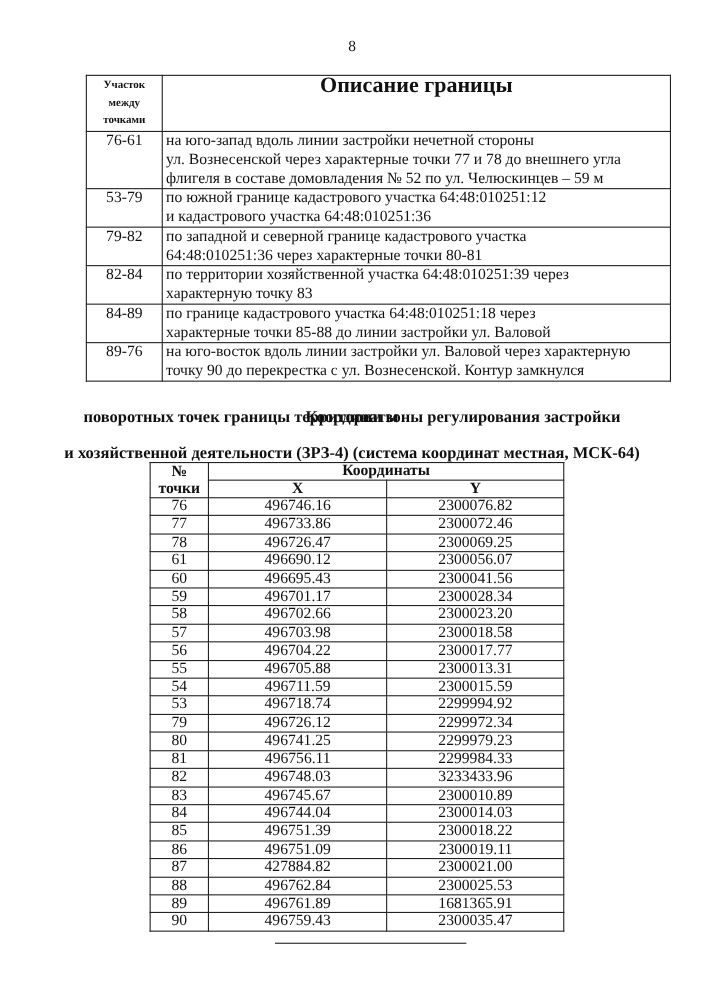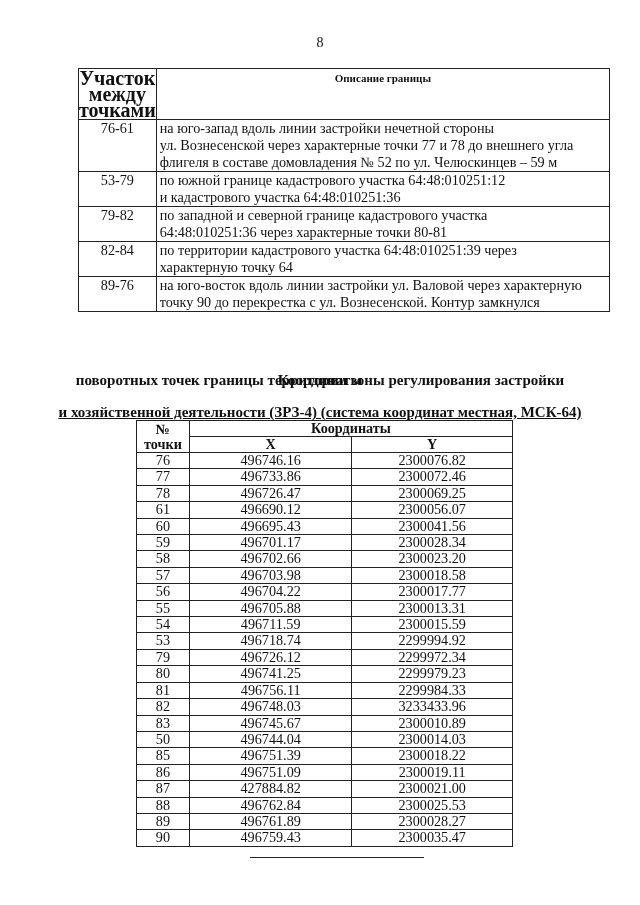--- a/index.html
+++ b/index.html
@@ -12,22 +12,22 @@
       font-size: 14px;
     }
     table { border-collapse: collapse; }
     .t1 {
       position: absolute; left: 78px; top: 68px; width: 532px;
       font-size: 14.2px; line-height: 17px;
     }
     .t1 td, .t1 th { border: 1px solid #222; padding: 0 3px; vertical-align: top; }
     .t1 th { font-weight: bold; }
     .t1 .c1 { width: 62px; text-align: center; }
-    .t1 th.c1 { line-height: 16px; font-size: 20px; padding: 1px 0; }
-    .t1 th.c2 { vertical-align: top; text-align: center; font-size: 11px; padding-top: 1px; }
+    .t1 th.c1 { line-height: 16px; font-size: 10px; padding: 1px 0; }
+    .t1 th.c2 { vertical-align: top; text-align: center; font-size: 20px; padding-top: 1px; }
     .t1 td.c2 { text-align: left; margin-left: 12px; }
     .desc-line { display: block; white-space: nowrap; }
     .heading {
       position: absolute; left: 0; width: 640px; text-align: center;
       font-weight: bold; font-size: 15px; line-height: 17px;
     }
     .t2 {
       position: absolute; left: 136px; top: 420px; width: 377px;
       font-size: 14.2px; line-height: 15.4px;
     }
@@ -76,37 +76,44 @@
       <tr>
         <td class="c1">79-82</td>
         <td class="c2">
           <span class="desc-line">по западной и северной границе кадастрового участка</span>
           <span class="desc-line">64:48:010251:36 через характерные точки 80-81</span>
         </td>
       </tr>
       <tr>
         <td class="c1">82-84</td>
         <td class="c2">
-          <span class="desc-line">по территории кадастрового участка 64:48:010251:39 через</span>
-          <span class="desc-line">характерную точку 64</span>
+          <span class="desc-line">по территории хозяйственной участка 64:48:010251:39 через</span>
+          <span class="desc-line">характерную точку 83</span>
+        </td>
+      </tr>
+      <tr>
+        <td class="c1">84-89</td>
+        <td class="c2">
+          <span class="desc-line">по границе кадастрового участка 64:48:010251:18 через</span>
+          <span class="desc-line">характерные точки 85-88 до линии застройки ул. Валовой</span>
         </td>
       </tr>
       <tr>
         <td class="c1">89-76</td>
         <td class="c2">
           <span class="desc-line">на юго-восток вдоль линии застройки ул. Валовой через характерную</span>
           <span class="desc-line">точку 90 до перекрестка с ул. Вознесенской. Контур замкнулся</span>
         </td>
       </tr>
     </tbody>
 </table>
 
 <div class="heading" style="top:372px;">Координаты</div>
 <div class="heading" style="top:372px;">поворотных точек границы территории зоны регулирования застройки</div>
-<div class="heading" style="top:404px;text-decoration:underline;">и хозяйственной деятельности (ЗРЗ-4) (система координат местная, МСК-64)</div>
+<div class="heading" style="top:404px;">и хозяйственной деятельности (ЗРЗ-4) (система координат местная, МСК-64)</div>
 
 <table class="t2">
   <thead>
     <tr>
       <th class="cn" rowspan="2">
         <span class="desc-line">№</span>
         <span class="desc-line">точки</span>
       </th>
       <th colspan="2">Координаты</th>
     </tr>
@@ -195,21 +202,21 @@
         <td class="cn">82</td>
         <td class="cx">496748.03</td>
         <td class="cy">3233433.96</td>
       </tr>
       <tr>
         <td class="cn">83</td>
         <td class="cx">496745.67</td>
         <td class="cy">2300010.89</td>
       </tr>
       <tr>
-        <td class="cn">50</td>
+        <td class="cn">84</td>
         <td class="cx">496744.04</td>
         <td class="cy">2300014.03</td>
       </tr>
       <tr>
         <td class="cn">85</td>
         <td class="cx">496751.39</td>
         <td class="cy">2300018.22</td>
       </tr>
       <tr>
         <td class="cn">86</td>
@@ -222,21 +229,21 @@
         <td class="cy">2300021.00</td>
       </tr>
       <tr>
         <td class="cn">88</td>
         <td class="cx">496762.84</td>
         <td class="cy">2300025.53</td>
       </tr>
       <tr>
         <td class="cn">89</td>
         <td class="cx">496761.89</td>
-        <td class="cy">2300028.27</td>
+        <td class="cy">1681365.91</td>
       </tr>
       <tr>
         <td class="cn">90</td>
         <td class="cx">496759.43</td>
         <td class="cy">2300035.47</td>
       </tr>
     </tbody>
 </table>
 
 <div class="rule"></div>

